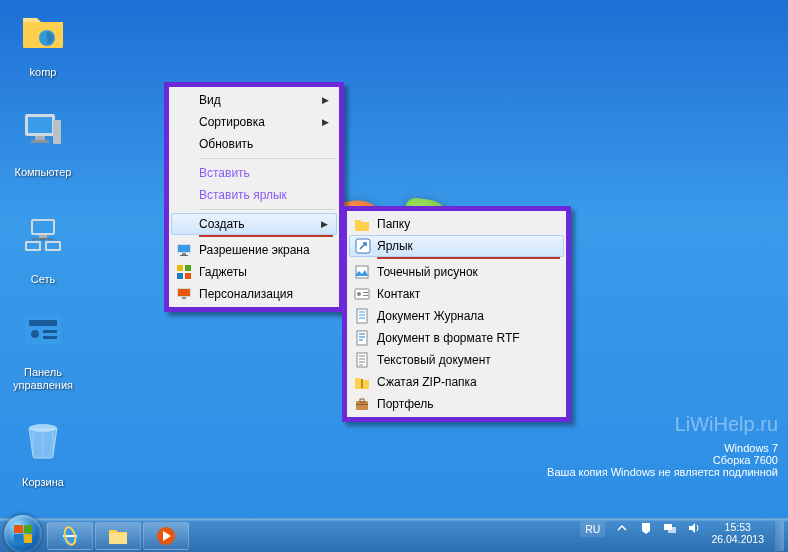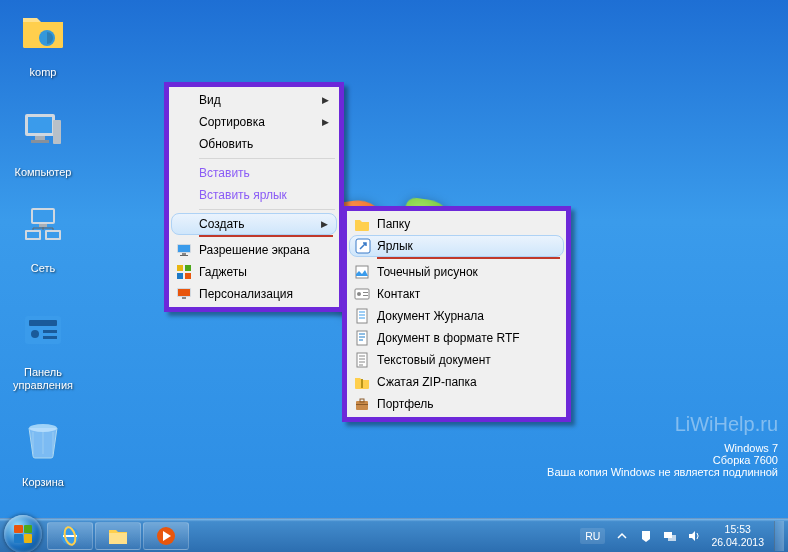--- a/index.html
+++ b/index.html
@@ -14,32 +14,32 @@
 .win-logo .g { background: radial-gradient(circle at 30% 30%, #a9e868, #4da819); top: 0; right: 0; transform: rotate(8deg); }
 .win-logo .b { background: radial-gradient(circle at 30% 30%, #6bbef2, #1d7ac7); bottom: 0; left: 0; transform: rotate(8deg); }
 .win-logo .y { background: radial-gradient(circle at 30% 30%, #ffe36b, #e8b511); bottom: 0; right: 0; transform: rotate(-8deg); }
 .watermark { position: absolute; right: 10px; bottom: 40px; text-align: right; color: #fff; font-size: 11px; }
 .watermark .site { font-size: 20px; color: rgba(255,255,255,.4); margin-bottom: 6px; }
 .context-menu { position: absolute; background: #f0f0f0; border: 5px solid #6d28d9; box-shadow: 4px 4px 4px rgba(0,0,0,.35); font-size: 12px; padding: 2px; }
 .cm-main { top: 82px; left: 164px; width: 180px; }
 .cm-sub { top: 206px; left: 342px; width: 229px; }
 .cm-row { display: flex; align-items: center; height: 22px; padding: 0 22px 0 28px; position: relative; cursor: default; white-space: nowrap; }
 .cm-row.disabled { color: #8b5cf6; }
-.cm-row.hover { background: linear-gradient(to bottom, #eaf3fd, #cfe6fb); border: 1px solid #aed2f5; border-radius: 8px; padding-left: 27px; padding-right: 21px; height: 22px; }
+.cm-row.hover { background: linear-gradient(to bottom, #eaf3fd, #cfe6fb); border: 1px solid #aed2f5; border-radius: 2px; padding-left: 27px; padding-right: 21px; height: 22px; }
 .cm-row .arrow { position: absolute; right: 8px; font-size: 9px; color: #333; }
 .cm-row .mi-icon { position: absolute; left: 4px; width: 18px; height: 18px; display: flex; align-items: center; justify-content: center; }
 .cm-sep { height: 1px; background: #d6d6d6; margin: 3px 2px 3px 28px; }
 .cm-underline { height: 2px; background: #c0392b; margin: 0 4px 2px 28px; }
 .cm-iconcol { position: absolute; left: 0; top: 0; bottom: 0; width: 26px; background: #f0f0f0; }
 .taskbar { position: absolute; left: 0; right: 0; bottom: 0; height: 34px; background: linear-gradient(to bottom, #7fb9e8 0%, #438ccd 8%, #2c6eb0 100%); display: flex; align-items: center; border-top: 1px solid rgba(255,255,255,.3); }
 .start-orb { width: 38px; height: 38px; border-radius: 50%; margin: -4px 4px 0 4px; background: radial-gradient(circle at 35% 30%, #9de2ff, #1a6fbf 55%, #084178); box-shadow: 0 0 4px rgba(0,0,0,.5), inset 0 1px 4px rgba(255,255,255,.6); position: relative; cursor: pointer; }
 .start-orb .flag { position: absolute; inset: 10px; display: grid; grid-template: 1fr 1fr / 1fr 1fr; gap: 1px; }
 .start-orb .flag div { border-radius: 1px; }
 .task-btn { width: 46px; height: 28px; margin: 0 1px; border-radius: 3px; border: 1px solid rgba(255,255,255,.2); background: linear-gradient(to bottom, rgba(255,255,255,.25), rgba(255,255,255,.05)); display: flex; align-items: center; justify-content: center; cursor: pointer; }
-.tray { margin-left: auto; display: flex; align-items: center; gap: 10px; padding-right: 4px; color: #fff; font-size: 10.5px; }
+.tray { margin-left: auto; display: flex; align-items: flex-start; gap: 10px; padding-right: 4px; color: #fff; font-size: 10.5px; }
 .tray .lang { background: rgba(255,255,255,.12); padding: 2px 5px; border-radius: 2px; cursor: pointer; }
 .tray .clock { text-align: center; line-height: 1.15; cursor: pointer; }
 .tray .showdt { width: 10px; height: 30px; background: linear-gradient(to right, rgba(255,255,255,.1), rgba(255,255,255,.25)); border-left: 1px solid rgba(0,0,0,.25); cursor: pointer; }
 .tray-icon { width: 14px; height: 14px; cursor: pointer; }
 svg { display: block; }
 </style>
 </head>
 <body>
 
 <div class="desktop">
@@ -69,21 +69,21 @@
           <rect x="4" y="4" width="30" height="22" rx="2" fill="#d0d8e0"></rect>
           <rect x="7" y="7" width="24" height="16" fill="#3a9beb"></rect>
           <rect x="14" y="26" width="10" height="4" fill="#a8b0b8"></rect>
           <rect x="10" y="30" width="18" height="3" fill="#88909a"></rect>
           <rect x="32" y="10" width="8" height="24" rx="1" fill="#b8c0c8"></rect>
         </svg>
     </div>
     <div class="lbl">Компьютер</div>
   </div>
 
-  <div class="desktop-icon" style="top:204px;left:8px">
+  <div class="desktop-icon" style="top:215px;left:8px">
     <div class="ic">
       <svg width="44" height="40" viewBox="0 0 44 40">
           <rect x="10" y="2" width="24" height="16" rx="2" fill="#d0d8e0"></rect>
           <rect x="12" y="4" width="20" height="12" fill="#3a9beb"></rect>
           <rect x="18" y="18" width="8" height="3" fill="#a8b0b8"></rect>
           <rect x="4" y="24" width="16" height="10" rx="1" fill="#d0d8e0"></rect>
           <rect x="6" y="26" width="12" height="6" fill="#3a9beb"></rect>
           <rect x="24" y="24" width="16" height="10" rx="1" fill="#d0d8e0"></rect>
           <rect x="26" y="26" width="12" height="6" fill="#3a9beb"></rect>
           <path d="M22 21v3M12 24v-2h20v2" stroke="#666" fill="none"></path>

